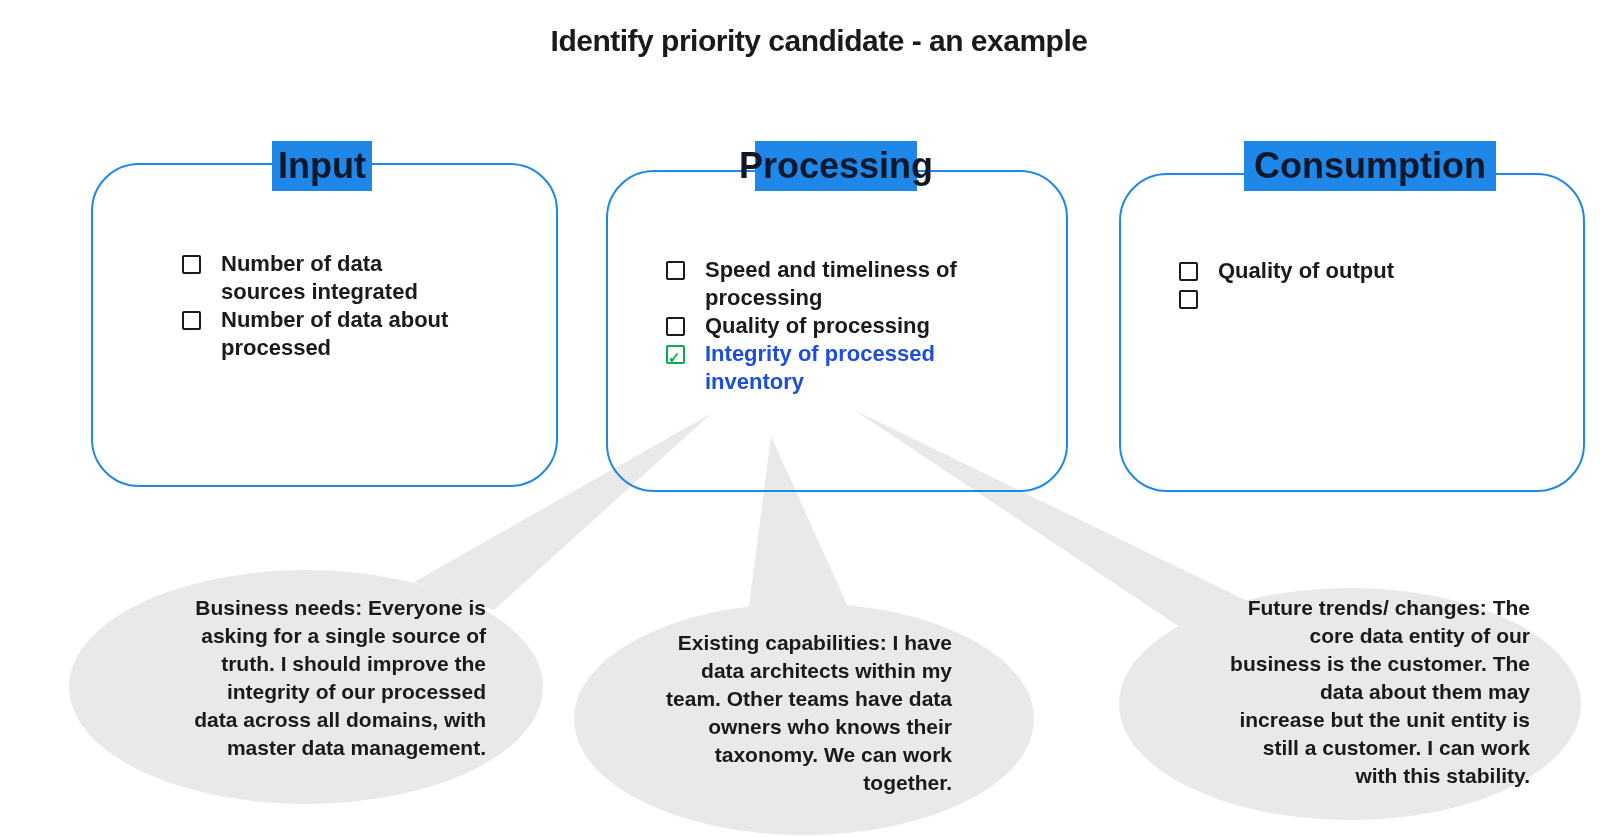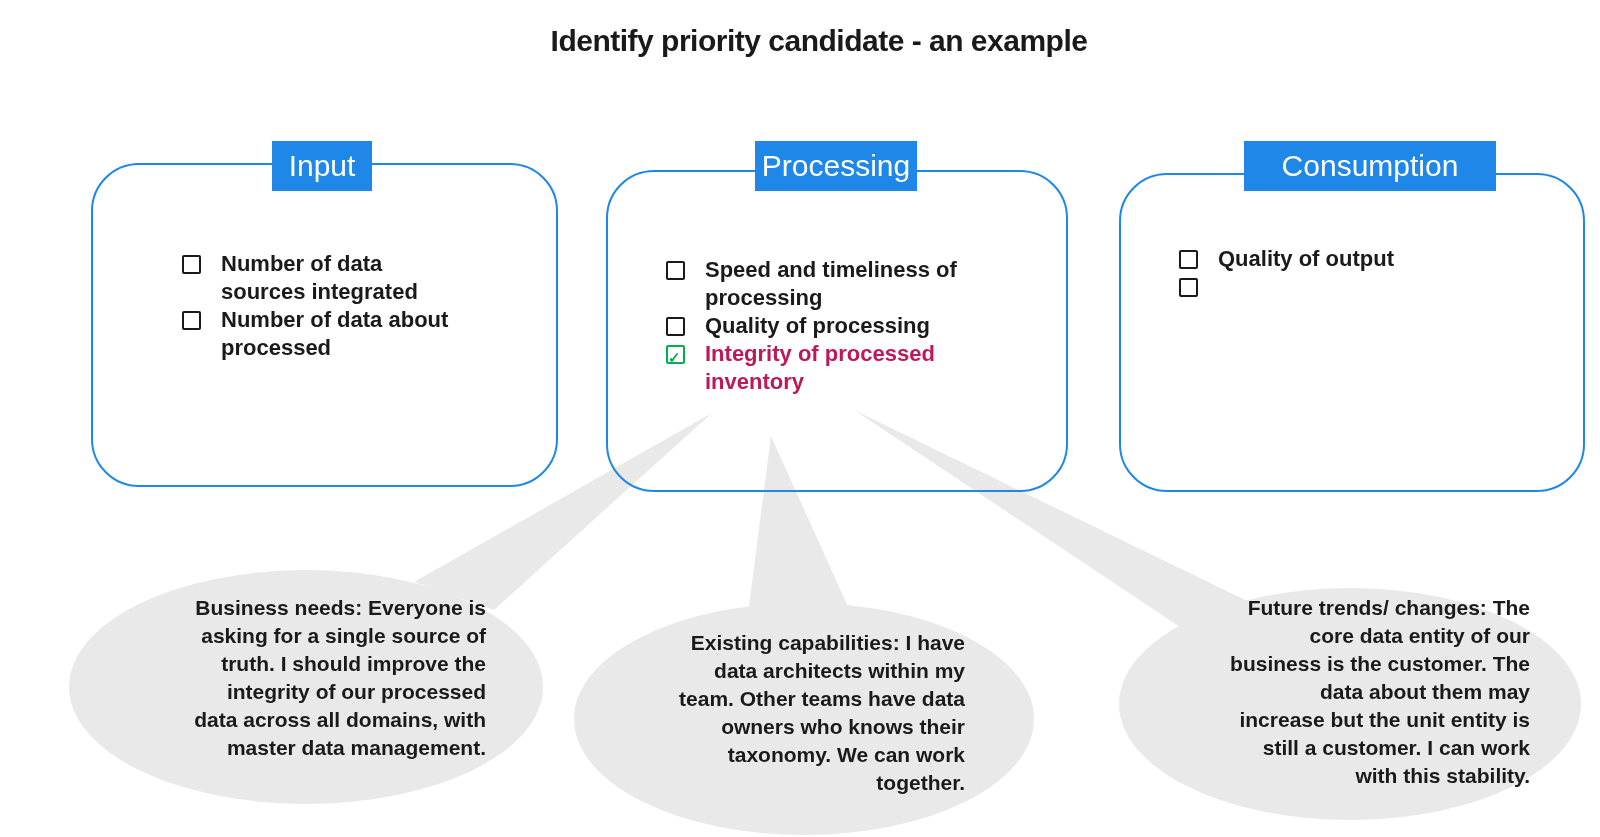--- a/index.html
+++ b/index.html
@@ -13,49 +13,49 @@
     font-size:30px;font-weight:bold;letter-spacing:-0.5px;z-index:1;margin:0;
   }
   .box{
     position:absolute;background:transparent;border:2.5px solid #1E87E8;
     border-radius:48px;z-index:1;
   }
   .box1{left:47px;top:163px;width:463px;height:320px;}
   .box2{left:562px;top:170px;width:458px;height:318px;}
   .box3{left:1075px;top:173px;width:462px;height:315px;}
   .tab{
-    position:absolute;top:141px;height:50px;background:#1E87E8;color:#ffffff;
+    position:absolute;top:141px;height:50px;background:#1E87E8;color:#0f172a;
     display:flex;align-items:center;justify-content:center;
-    font-size:30px;font-weight:normal;z-index:2;
+    font-size:36px;font-weight:bold;z-index:2;
   }
   .tab1{left:228px;width:100px;}
   .tab2{left:711px;width:162px;}
   .tab3{left:1200px;width:252px;}
   .list{position:absolute;display:flex;flex-direction:column;z-index:2;}
   .list1{left:138px;top:250px;}
   .list2{left:622px;top:256px;}
-  .list3{left:1135px;top:245px;}
+  .list3{left:1135px;top:257px;}
   .item{display:flex;gap:20px;font-size:22px;line-height:28px;font-weight:600;}
   .cb{
     position:relative;width:15px;height:15px;flex:none;margin-top:5px;
     border:2.5px solid #1a1a1a;border-radius:2px;background:#fff;
   }
   .item.checked .cb{border-color:#00B050;}
   .item.checked .cb::after{
     content:"\2713";position:absolute;left:0px;top:-3px;
     color:#00B050;font-size:15px;font-weight:bold;
   }
-  .item.checked .label{color:#be185d;}
+  .item.checked .label{color:#1d4ed8;}
   .label{white-space:pre-line;}
   .btext{
     position:absolute;width:360px;text-align:right;z-index:1;
     font-size:21px;line-height:28px;font-weight:600;white-space:pre-line;
   }
   .bt1{left:82px;top:594px;}
-  .bt2{left:561px;top:629px;}
+  .bt2{left:548px;top:629px;}
   .bt3{left:1126px;top:594px;}
 </style>
 </head>
 <body>
 
 <div class="canvas">
 
   <svg class="shapes" viewBox="0 0 1600 837">
     <polygon points="668,413 370,582 450,610" fill="#E9E9E9"></polygon>
     <polygon points="727,436 698,660 828,660" fill="#E9E9E9"></polygon>

